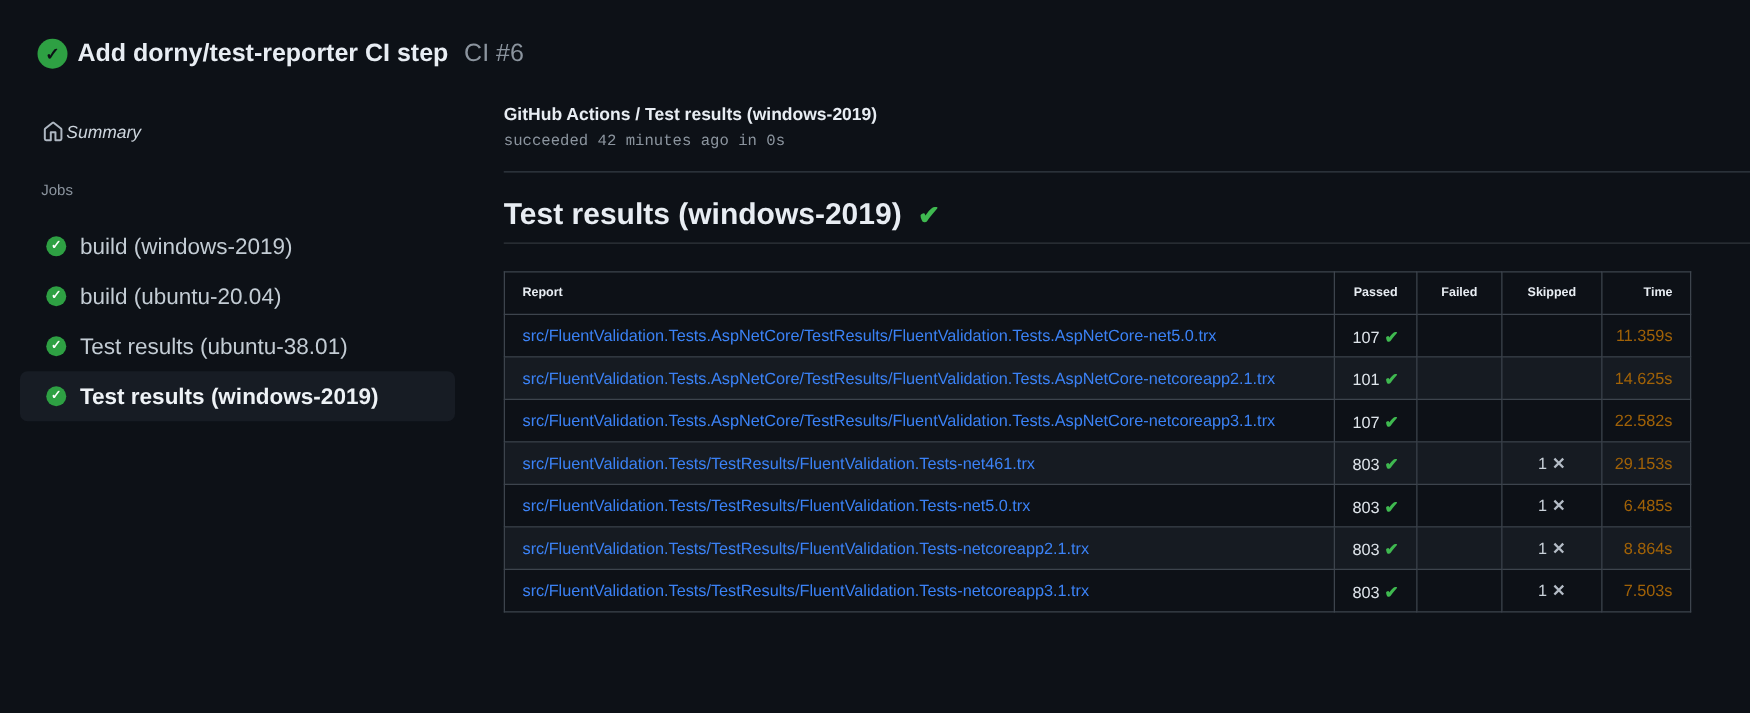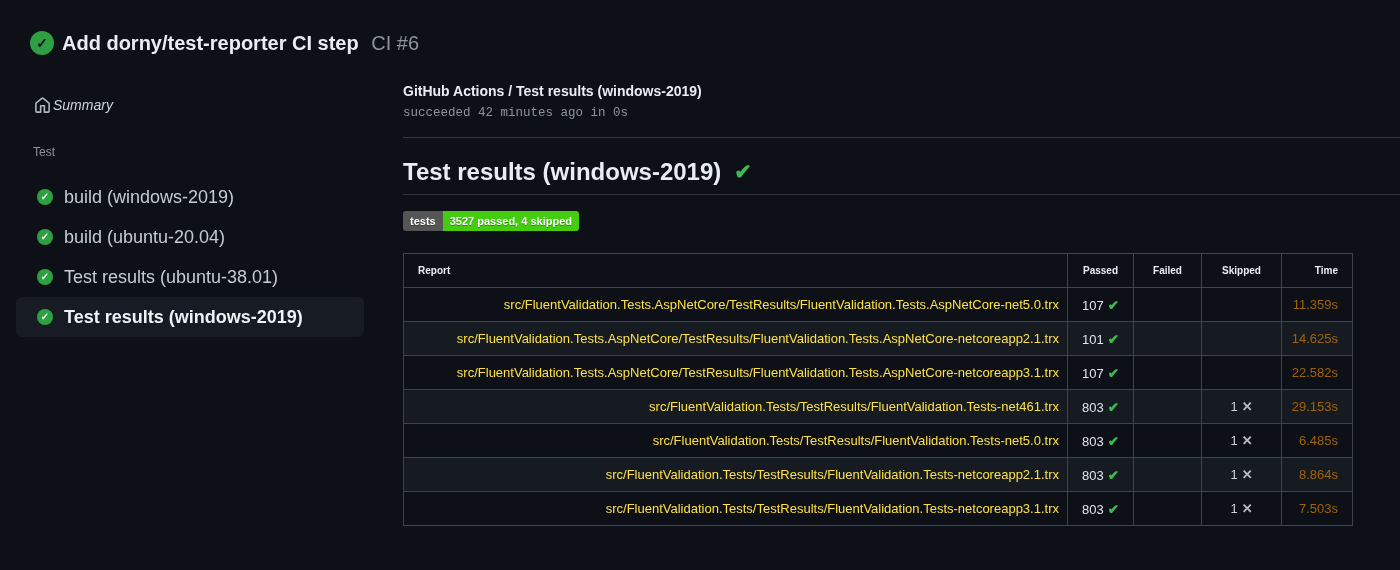--- a/index.html
+++ b/index.html
@@ -69,21 +69,21 @@
 
   
   table.results { margin-top:22px; border-collapse:collapse; width:949px; table-layout:fixed; }
   .results th, .results td { border:1px solid #3d444d; font-size:13px; height:34px; padding:0 8px; }
   .results th { color:#e8edf3; font-weight:700; font-size:10px; }
   th.c-report, td.c-report { text-align:left; padding-left:14px; }
   th.c-passed, td.c-passed, th.c-failed, td.c-failed, th.c-skipped, td.c-skipped { text-align:center; }
   th.c-time, td.c-time { text-align:right; padding-right:14px; }
   td.c-time { color:#a16207; }
   .results tbody tr:nth-child(even) { background:#161b22; }
-  td.c-report a { color:#fde047; text-decoration:none; white-space:nowrap; overflow:hidden; display:block;text-align:right; }
+  td.c-report a { color:#3b82f6; text-decoration:none; white-space:nowrap; overflow:hidden; display:block; }
   td.c-passed { color:#dfe5eb; }
   .ck { color:#3fb950; font-weight:bold; font-size:13.5px; margin-left:4px; }
   .xk { color:#b4bcc6; font-weight:bold; font-size:13px; margin-left:4px; }
 </style>
 </head>
 <body>
 
 <div class="top-header">
   <div class="run-status-icon">✓</div>
   <div class="run-title-wrap">
@@ -95,21 +95,21 @@
 <div class="sidebar">
   <div class="summary-item">
     <span class="home-icon">
       <svg width="17" height="17" viewBox="0 0 16 16" fill="#aeb7c2" aria-hidden="true">
         <path d="M6.906.664a1.749 1.749 0 0 1 2.187 0l5.25 4.2c.415.332.657.835.657 1.367v7.019A1.75 1.75 0 0 1 13.25 15h-3.5a.75.75 0 0 1-.75-.75V9H7v5.25a.75.75 0 0 1-.75.75h-3.5A1.75 1.75 0 0 1 1 13.25V6.23c0-.531.242-1.034.657-1.366l5.25-4.2Zm1.25 1.171a.25.25 0 0 0-.312 0l-5.25 4.2a.25.25 0 0 0-.094.196v7.019c0 .138.112.25.25.25H5.5V8.25a.75.75 0 0 1 .75-.75h3.5a.75.75 0 0 1 .75.75v5.25h2.75a.25.25 0 0 0 .25-.25V6.23a.25.25 0 0 0-.094-.195l-5.25-4.2Z"></path>
       </svg>
     </span>
     <span class="label">Summary</span>
   </div>
 
-  <div class="jobs-label">Test</div>
+  <div class="jobs-label">Jobs</div>
 
   <div class="job-list">
     <div class="job-item">
       <span class="status-circle">✓</span>
       <span class="label">build (windows-2019)</span>
     </div>
     <div class="job-item">
       <span class="status-circle">✓</span>
       <span class="label">build (ubuntu-20.04)</span>
     </div>
@@ -127,24 +127,20 @@
 <div class="main">
   <div class="job-header-title">GitHub Actions / Test results (windows-2019)</div>
   <div class="job-header-sub">succeeded 42 minutes ago in 0s</div>
   <div class="divider"></div>
 
   <h2 class="section-title">
     <span>Test results (windows-2019)</span>
     <span class="h2-check">✔</span>
   </h2>
 
-  <div class="badge">
-    <span class="badge-label">tests</span>
-    <span class="badge-value">3527 passed, 4 skipped</span>
-  </div>
 
   <table class="results">
     <colgroup>
       <col style="width:664px">
         <col style="width:66px">
         <col style="width:68px">
         <col style="width:80px">
         <col style="width:71px">
     </colgroup>
     <thead>

